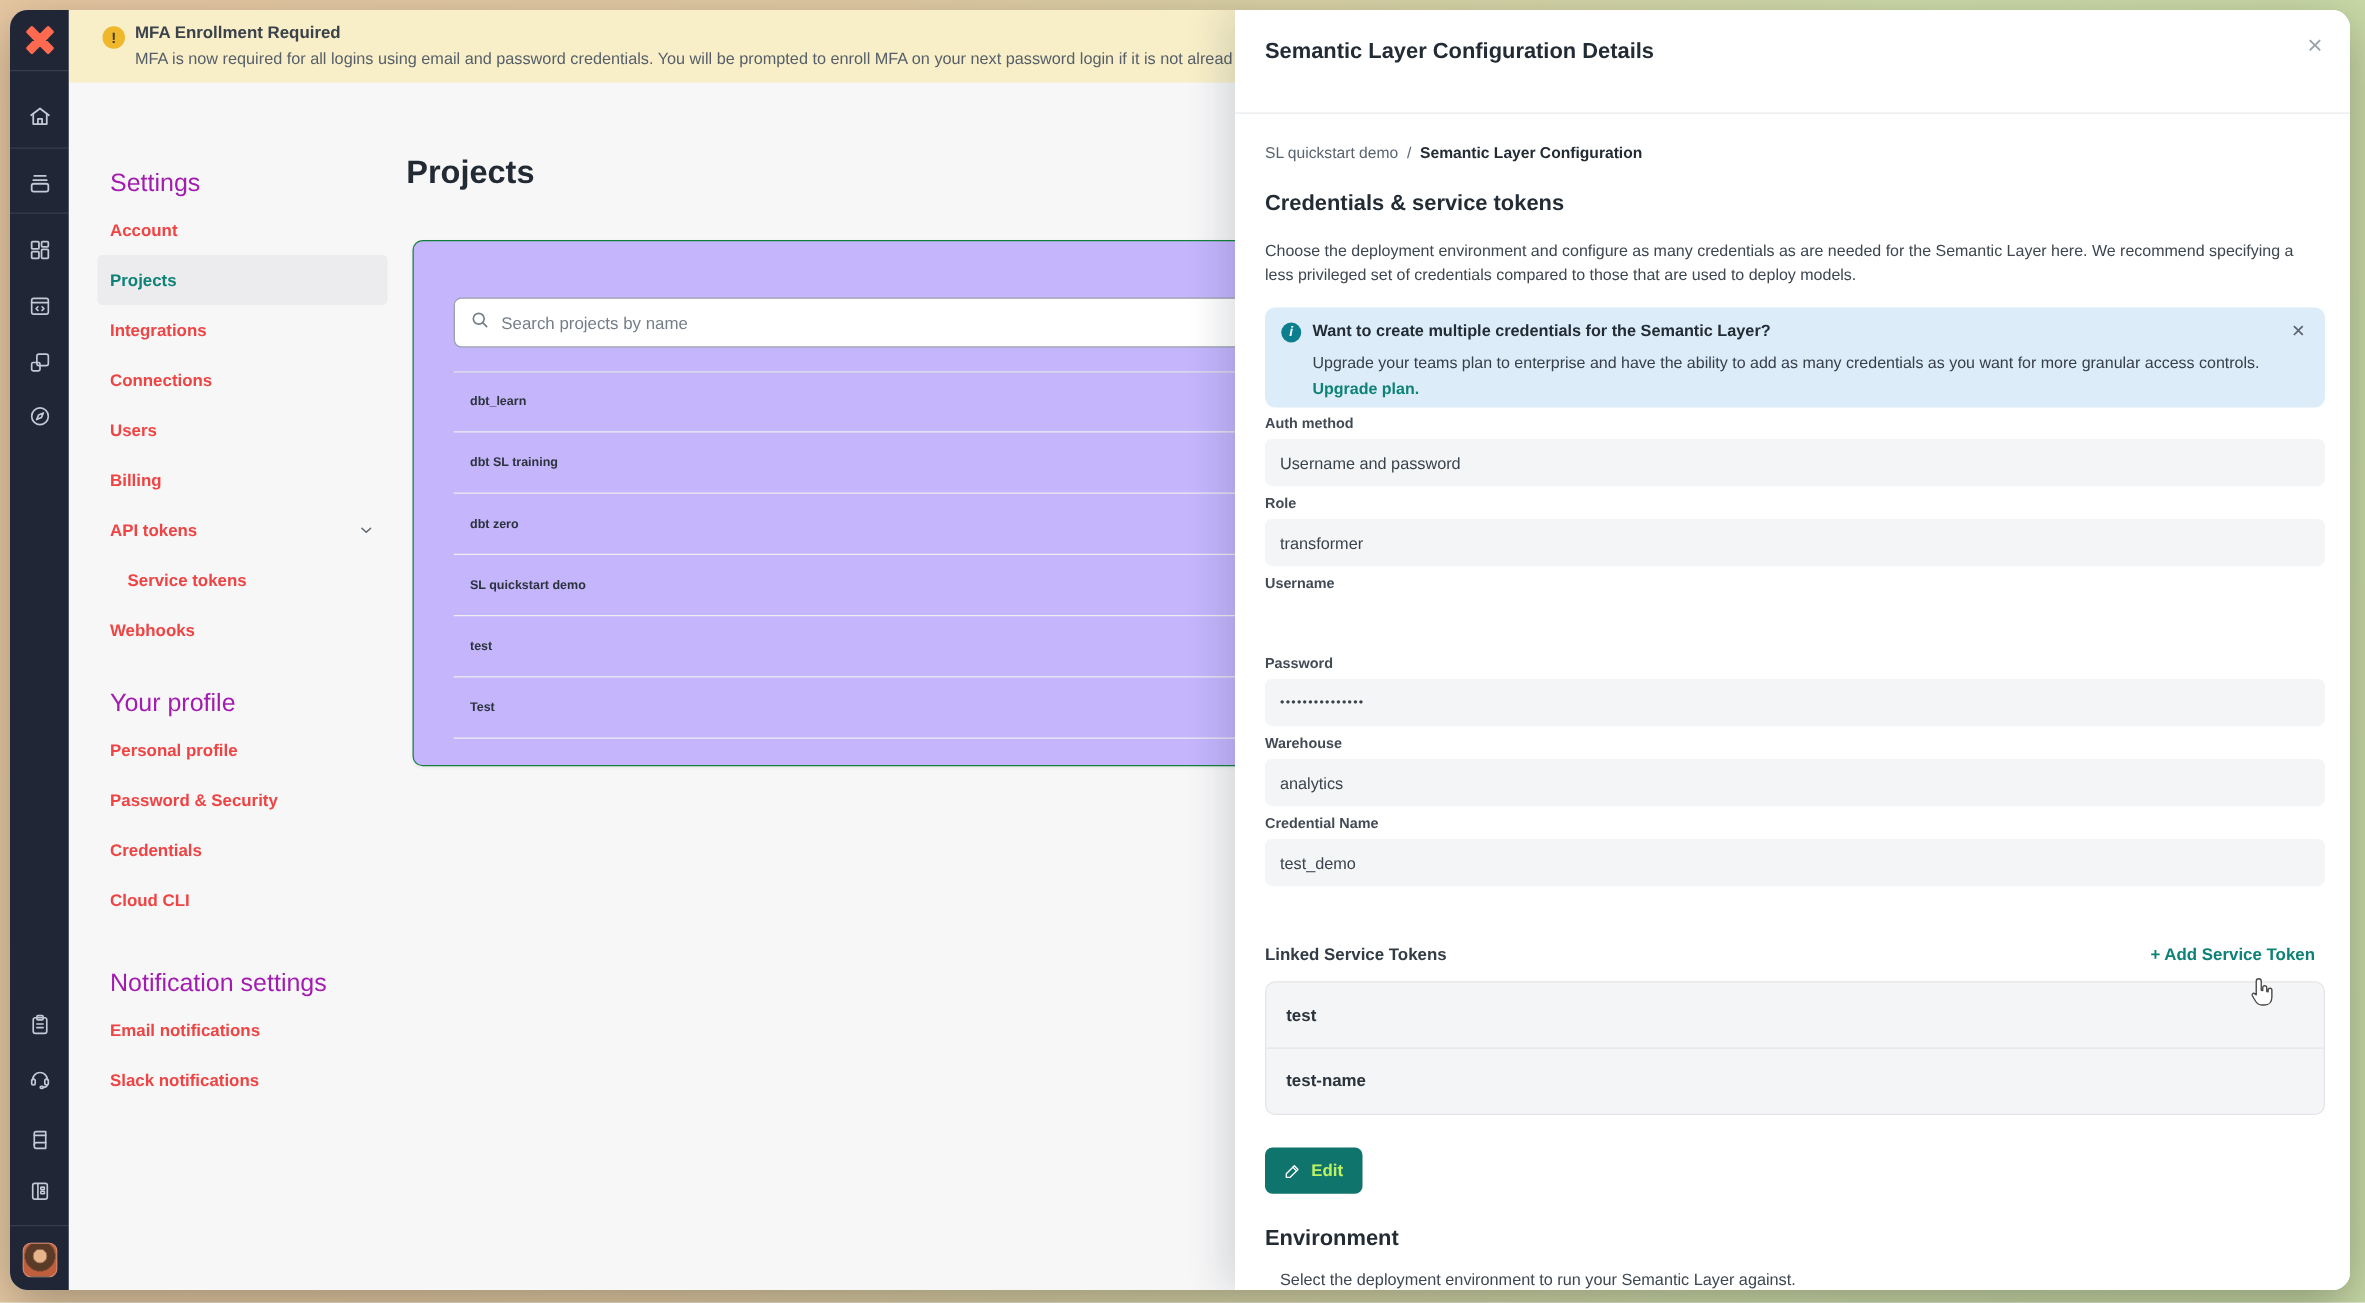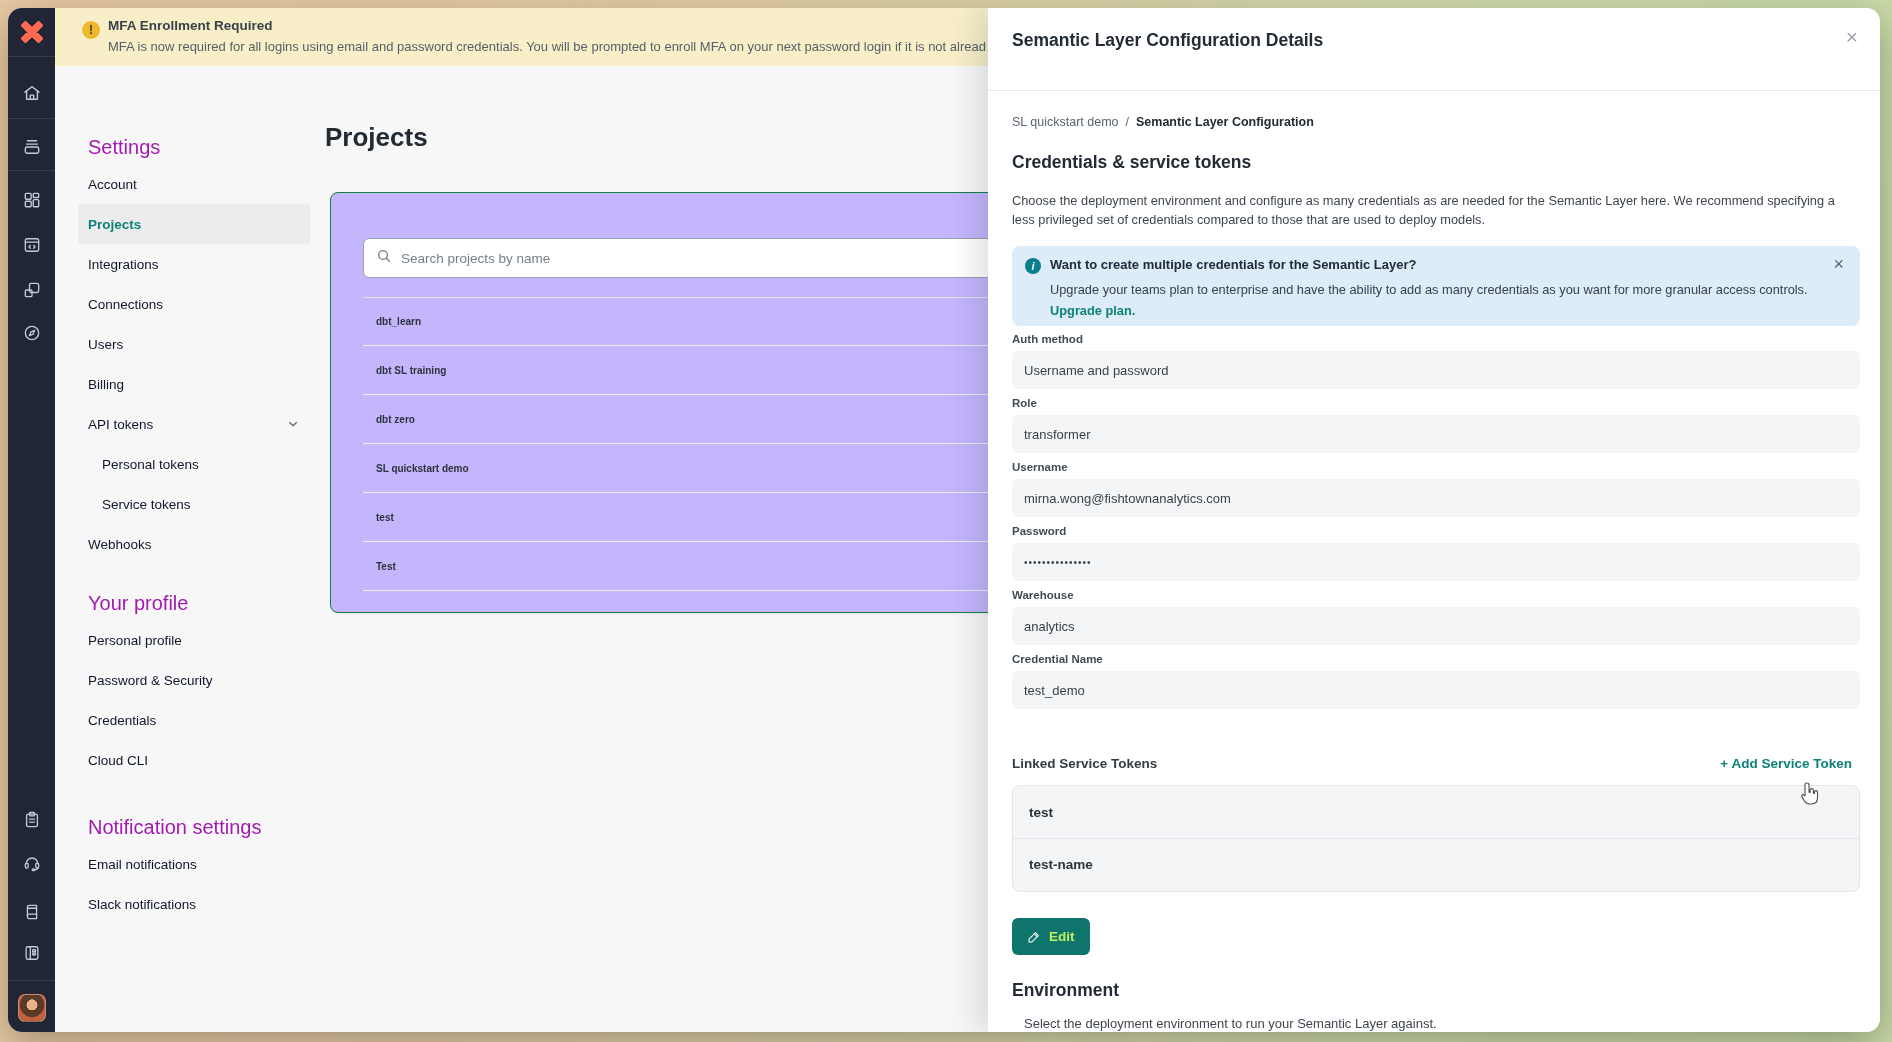--- a/index.html
+++ b/index.html
@@ -22,21 +22,21 @@
   .mfa { position:absolute; left:47px; top:0; width:935px; height:58px; background:#f8efc9; z-index:1; }
   .mfa-icon { position:absolute; left:27px; top:13px; width:18px; height:18px; border-radius:50%; background:#efb72b; color:#4a3a10;
               font-size:12px; font-weight:700; display:flex; align-items:center; justify-content:center; }
   .mfa-title { position:absolute; left:53px; top:10px; font-size:13.5px; font-weight:700; color:#3a424b; }
   .mfa-msg { position:absolute; left:53px; top:31px; width:878px; font-size:13px; color:#565f69; white-space:nowrap; overflow:hidden; }
 
   
   .main { position:absolute; left:47px; top:58px; right:0; bottom:0; background:#f7f7f8; }
   .snav { position:absolute; left:23px; top:64px; width:232px; }
   .snav-h { height:34px; display:flex; align-items:center; padding:0 10px; font-size:20px; font-weight:400; color:#a21caf; }
-  .snav-item { height:40px; display:flex; align-items:center; padding:0 10px; font-size:13.5px; color:#0f172a; border-radius:4px; cursor:pointer; }
+  .snav-item { height:40px; display:flex; align-items:center; padding:0 10px; font-size:13.5px; color:#ef4444; border-radius:4px; cursor:pointer;font-weight:bold; }
   .snav-item.active { background:#ececee; color:#0e8276; font-weight:700; }
   .snav-item.sub { padding-left:24px; }
   .snav-item .chev { margin-left:auto; color:#5a646e; display:flex; }
   .gap22 { margin-top:22px; } .gap30 { margin-top:30px; }
 
   
   .ptitle { position:absolute; left:270px; top:56px; font-size:26px; font-weight:700; color:#222a34; }
   .card { position:absolute; left:275px; top:126px; width:760px; height:421px; background:#c4b5fd; border:1px solid #15803d; border-radius:8px;
           box-shadow:0 1px 3px rgba(20,30,40,.06); }
   .search { position:absolute; left:32px; top:45px; width:660px; height:40px; background:#fff; border:1px solid #99a1ab; border-radius:6px;
@@ -221,21 +221,20 @@
         <div class="snav-item">Users</div>
         <div class="snav-item">Billing</div>
         <div class="snav-item">
           <span>API tokens</span>
           <span class="chev">
             <svg width="14" height="14" viewBox="0 0 24 24" fill="none" stroke="currentColor" stroke-width="2" stroke-linecap="round" stroke-linejoin="round">
                 <path d="M6 9.5 12 15l6-5.5"></path>
               </svg>
           </span>
         </div>
-        <div class="snav-item sub">Personal tokens</div>
         <div class="snav-item sub">Service tokens</div>
         <div class="snav-item">Webhooks</div>
 
         <div class="snav-h gap22">Your profile</div>
         <div class="snav-item">Personal profile</div>
         <div class="snav-item">Password &amp; Security</div>
         <div class="snav-item">Credentials</div>
         <div class="snav-item">Cloud CLI</div>
 
         <div class="snav-h gap30">Notification settings</div>
@@ -292,21 +291,20 @@
         <div class="fgroup">
           <div class="flabel">Auth method</div>
           <div class="fval">Username and password</div>
         </div>
         <div class="fgroup">
           <div class="flabel">Role</div>
           <div class="fval">transformer</div>
         </div>
         <div class="fgroup">
           <div class="flabel">Username</div>
-          <div class="fval">mirna.wong@fishtownanalytics.com</div>
         </div>
         <div class="fgroup">
           <div class="flabel">Password</div>
           <div class="fval" style="font-size:10px;letter-spacing:1px">•••••••••••••••</div>
         </div>
         <div class="fgroup">
           <div class="flabel">Warehouse</div>
           <div class="fval">analytics</div>
         </div>
         <div class="fgroup">

